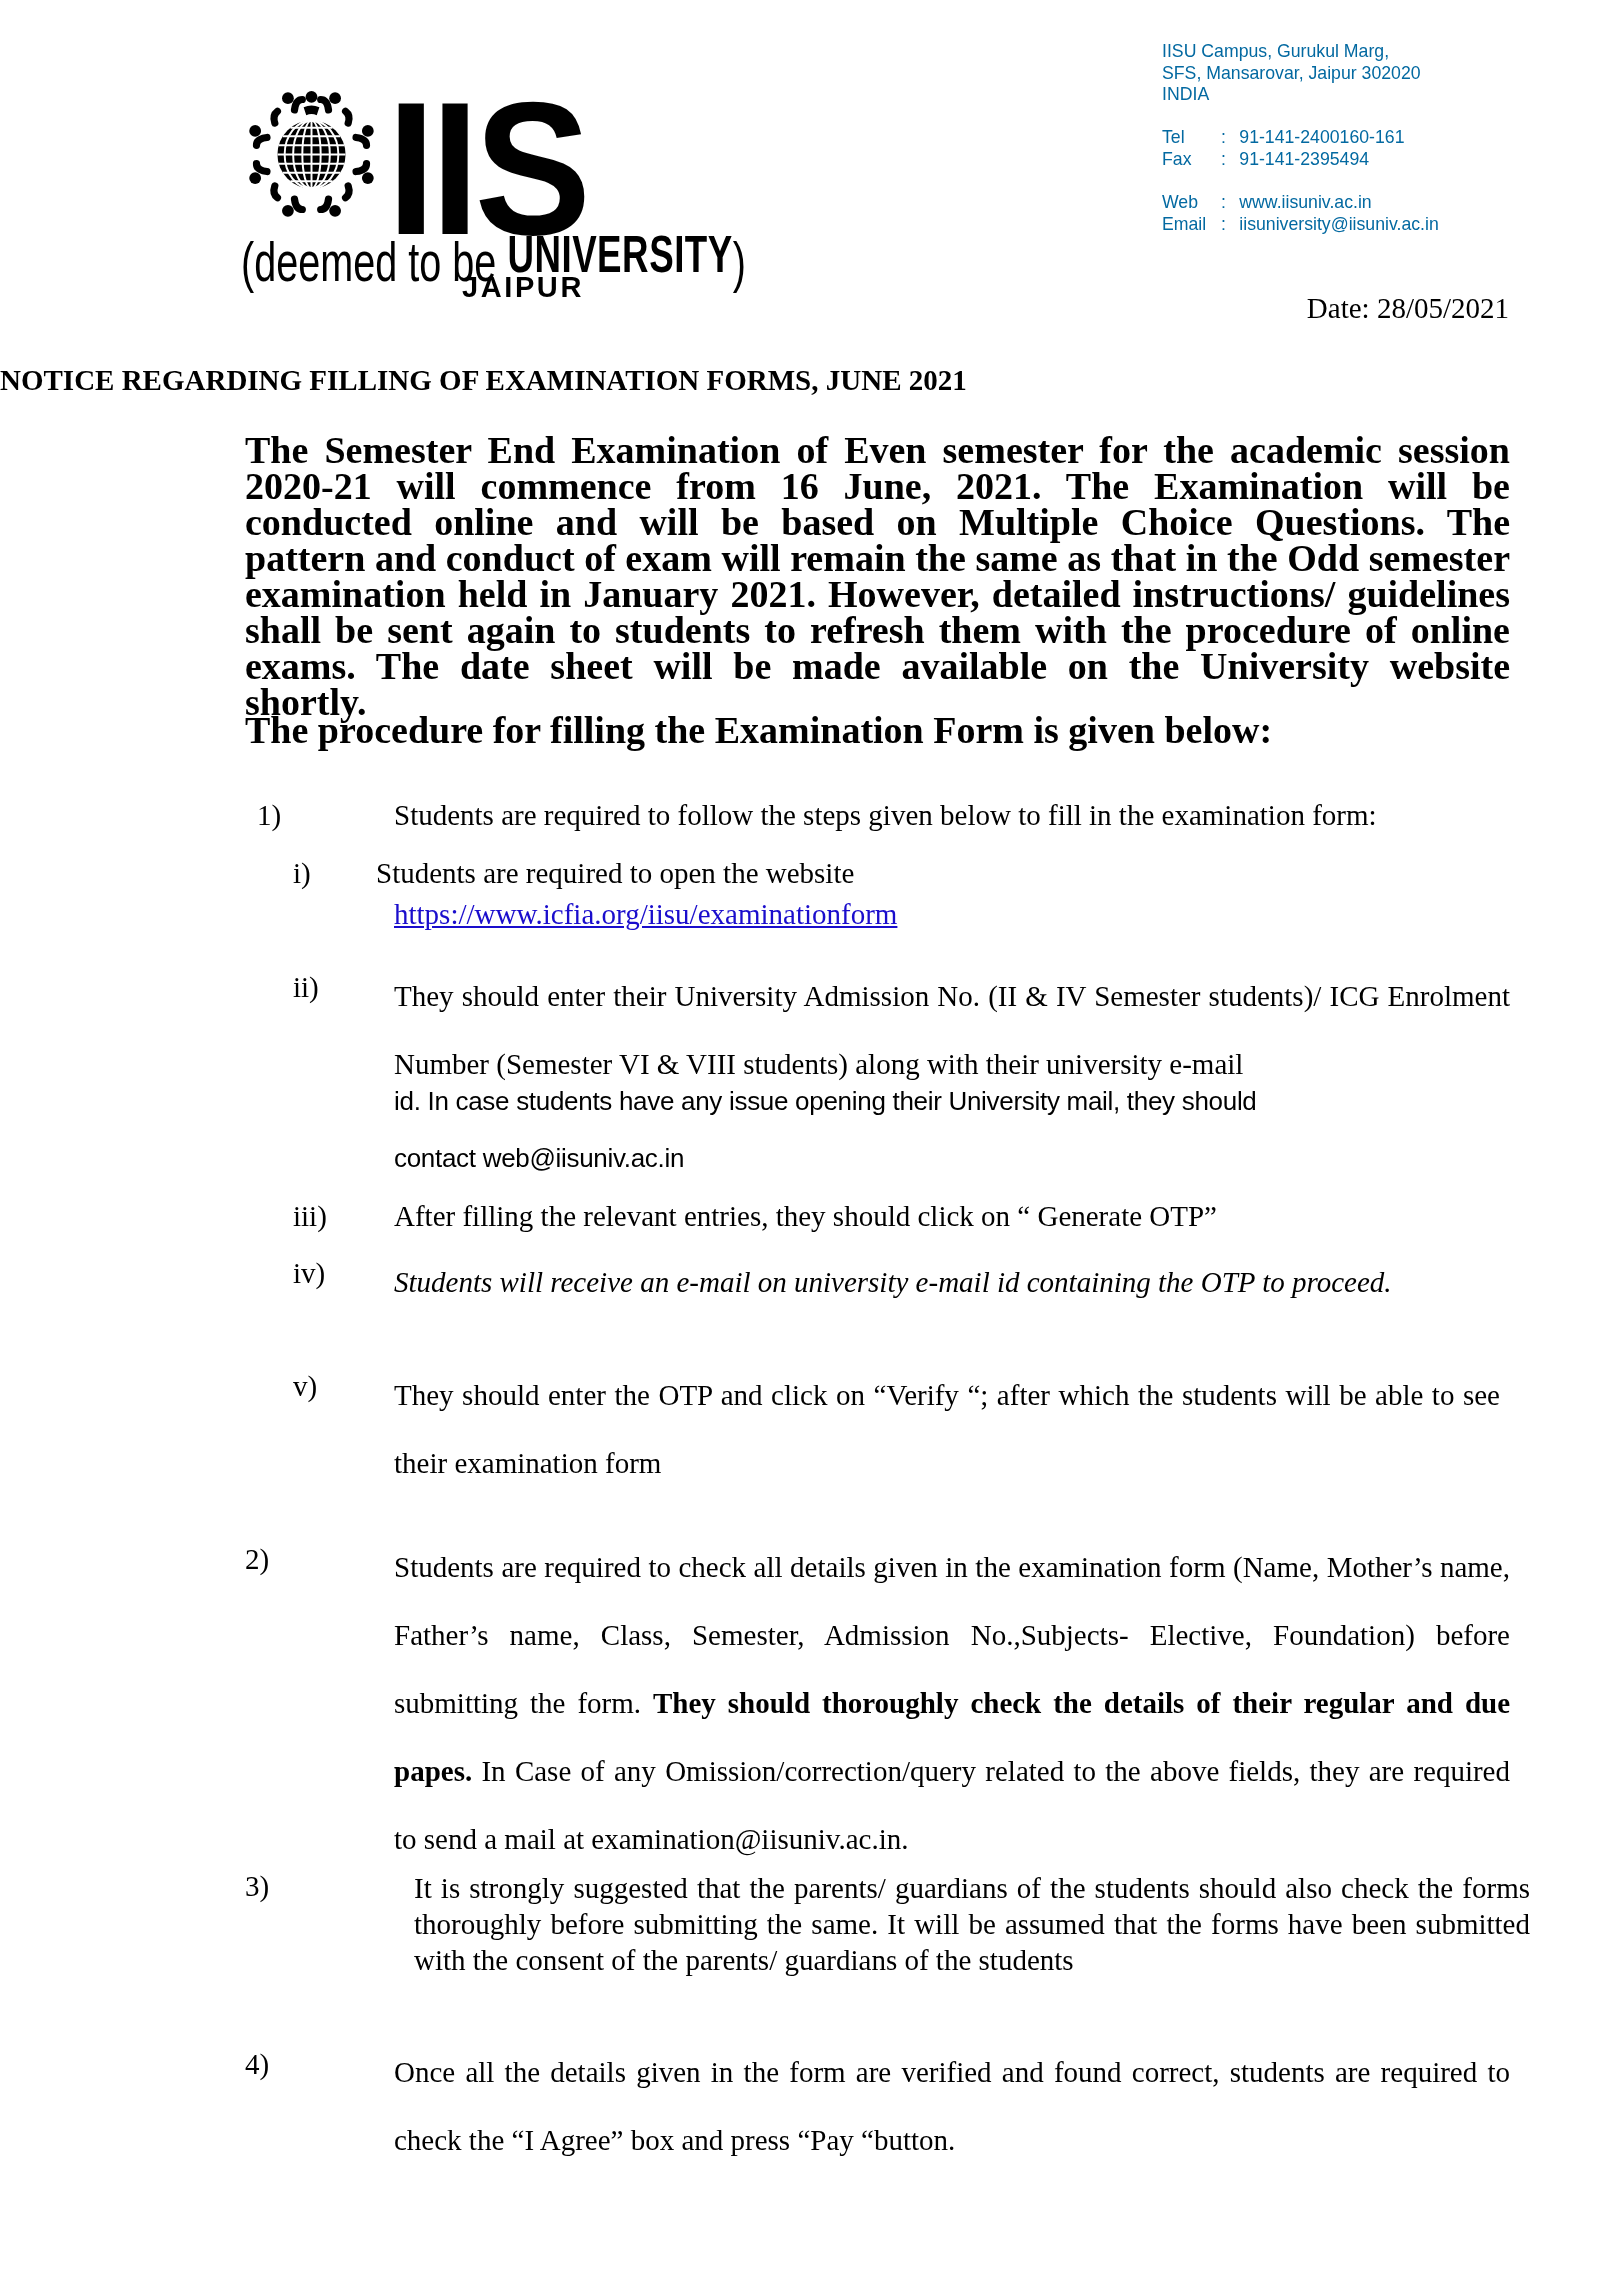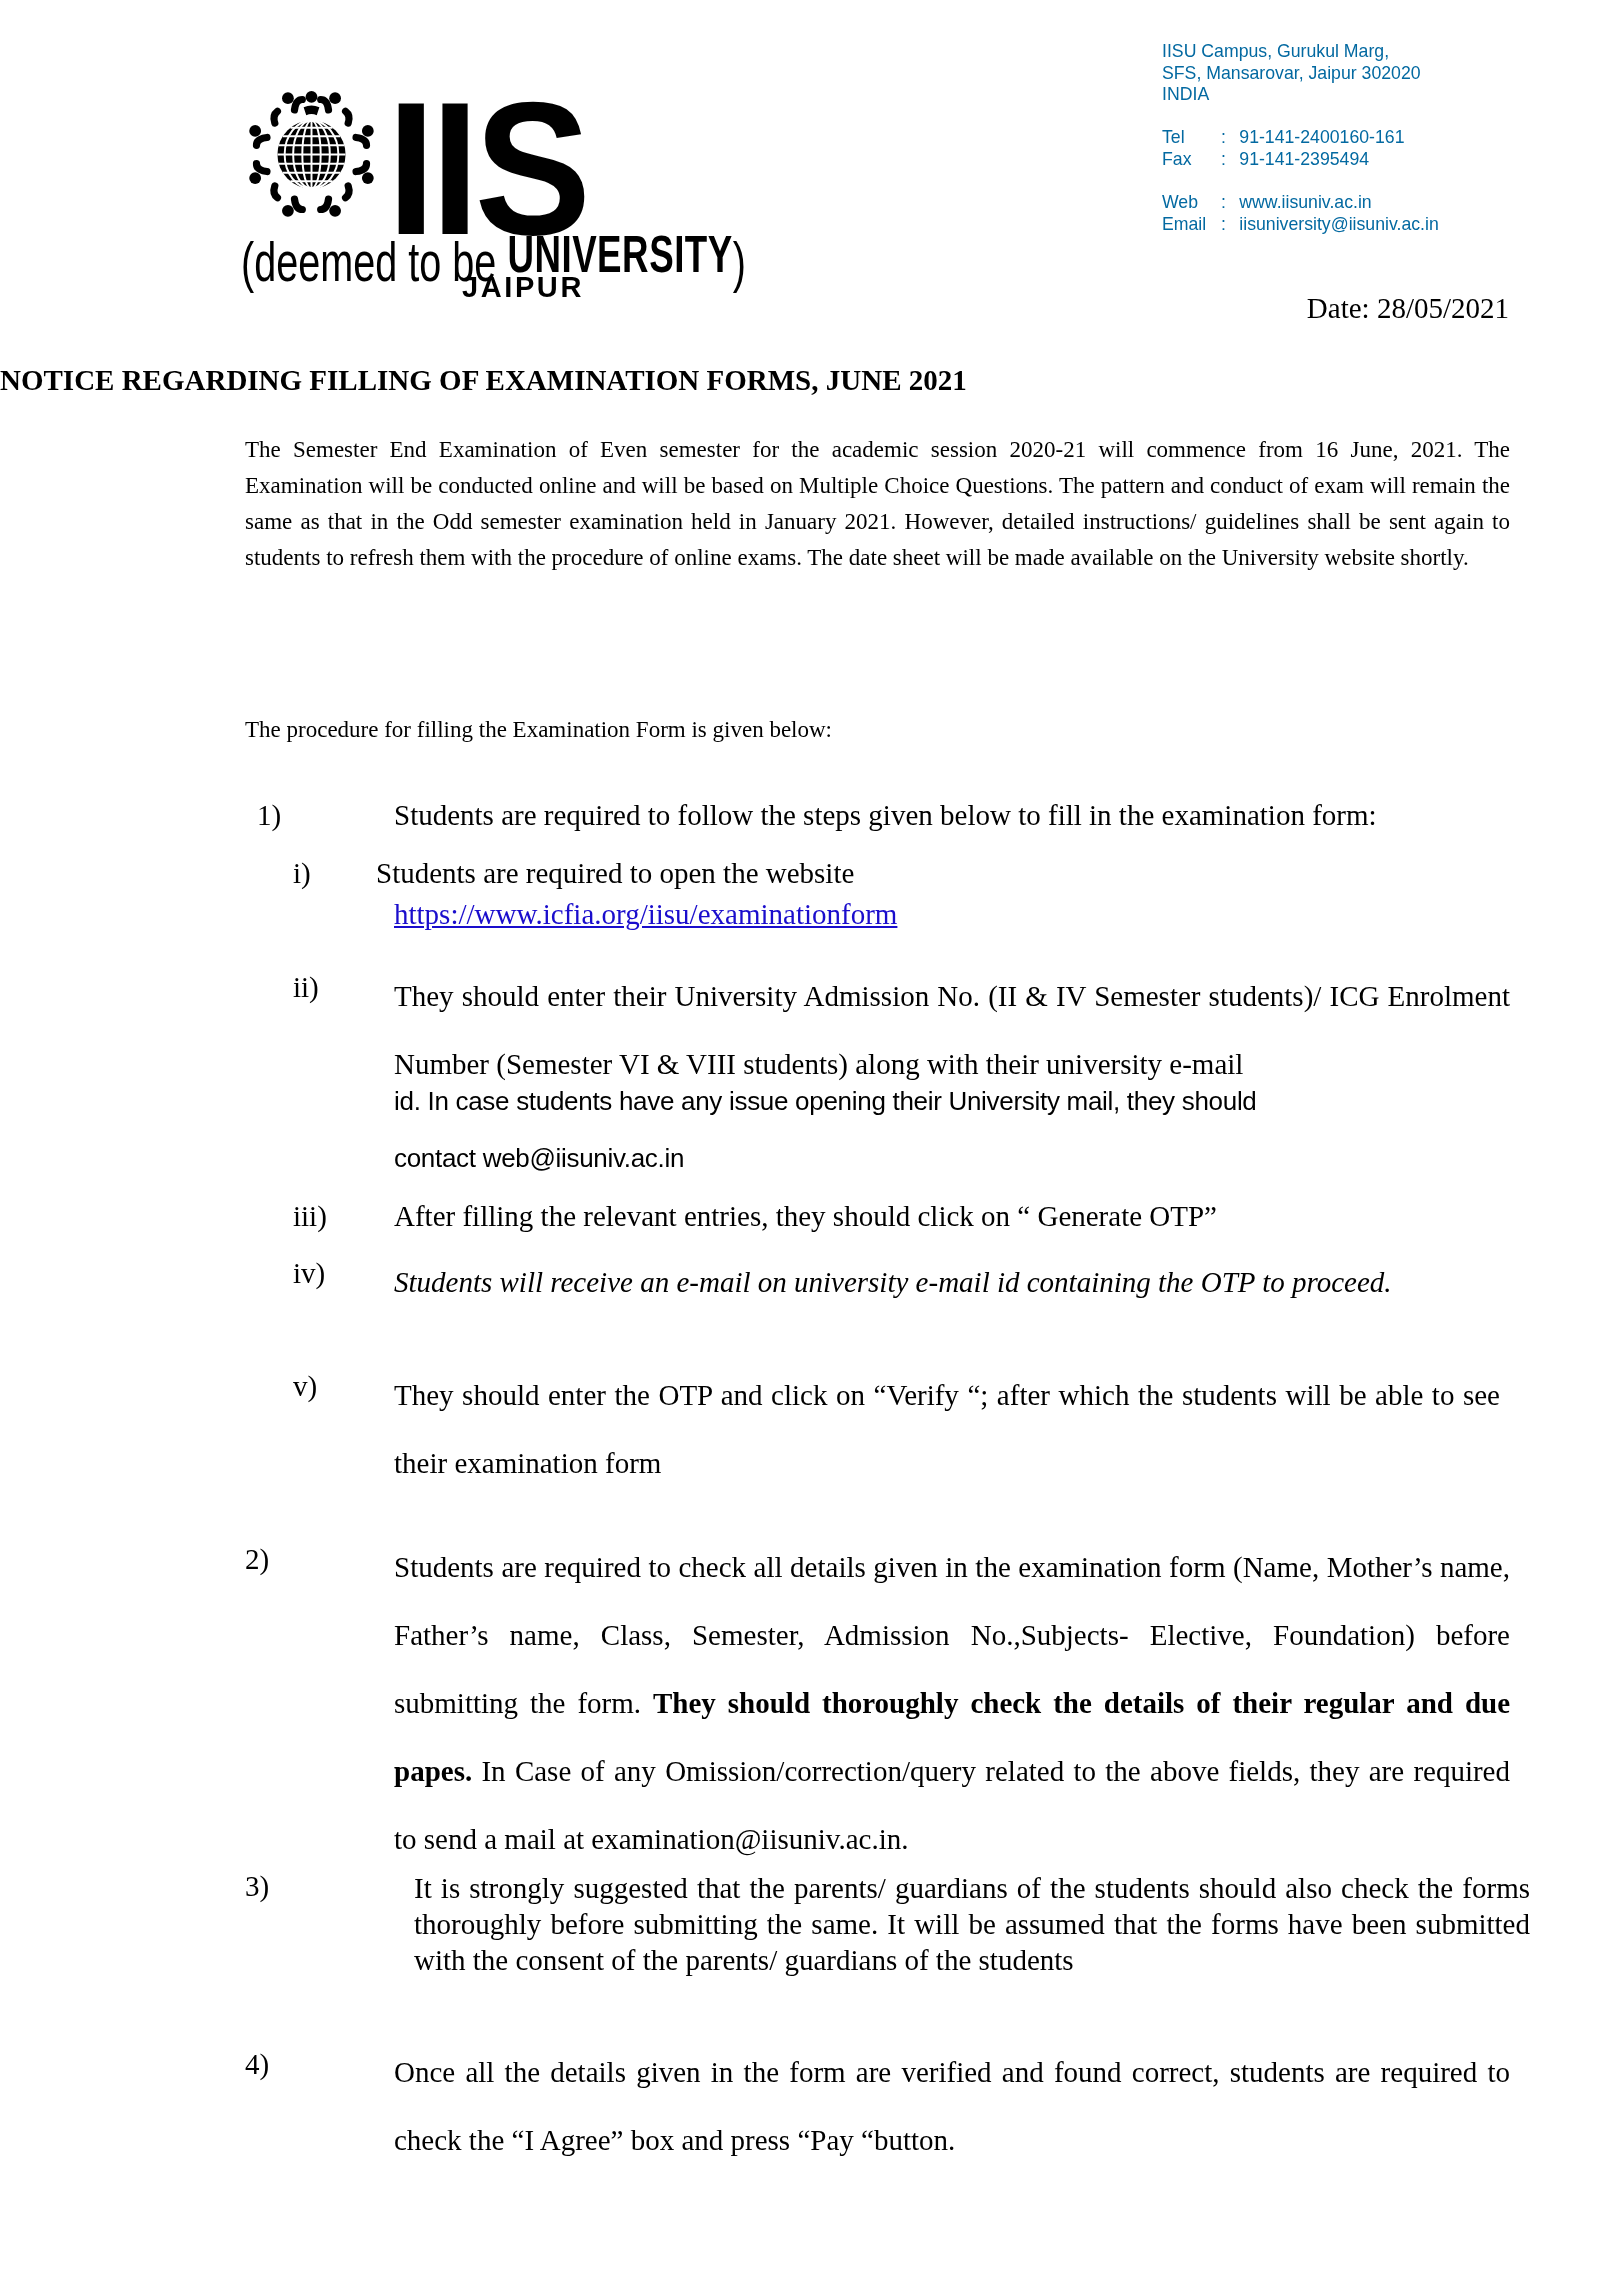--- a/index.html
+++ b/index.html
@@ -20,21 +20,21 @@
   .address .line { display: block; white-space: nowrap; }
   .address .gap { height: 21.6px; }
   .address .row { display: flex; white-space: nowrap; }
   .address .k { width: 59px; }
   .address .c { width: 18.3px; }
 
   .date { position: absolute; right: 114px; top: 292px; font-size: 29px; }
 
   .title { position: absolute; left: 0; width: 1623px; top: 364px; font-weight: 700; font-size: 29px; }
 
-  .para { position: absolute; left: 245px; width: 1265px; font-size: 23px; line-height: 36px; text-align: justify; text-align-last: left; }
+  .para { position: absolute; left: 245px; width: 1265px; font-size: 38px; line-height: 36px; text-align: justify; text-align-last: left; font-weight: bold; }
   .intro { top: 432px; }
   .procedure { top: 712px; }
 
   .item { position: absolute; font-size: 29px; }
   .body-text { position: absolute; left: 394px; width: 1116px; text-align: justify; text-align-last: left; }
   .dbl { line-height: 68px; }
   .sgl { line-height: 36px; }
   .calibri { font-family: "Liberation Sans", "DejaVu Sans", sans-serif; font-size: 26px; letter-spacing: -0.3px; }
   .link { color: #1a0dcc; text-decoration: underline; }
   b { font-weight: 700; }

